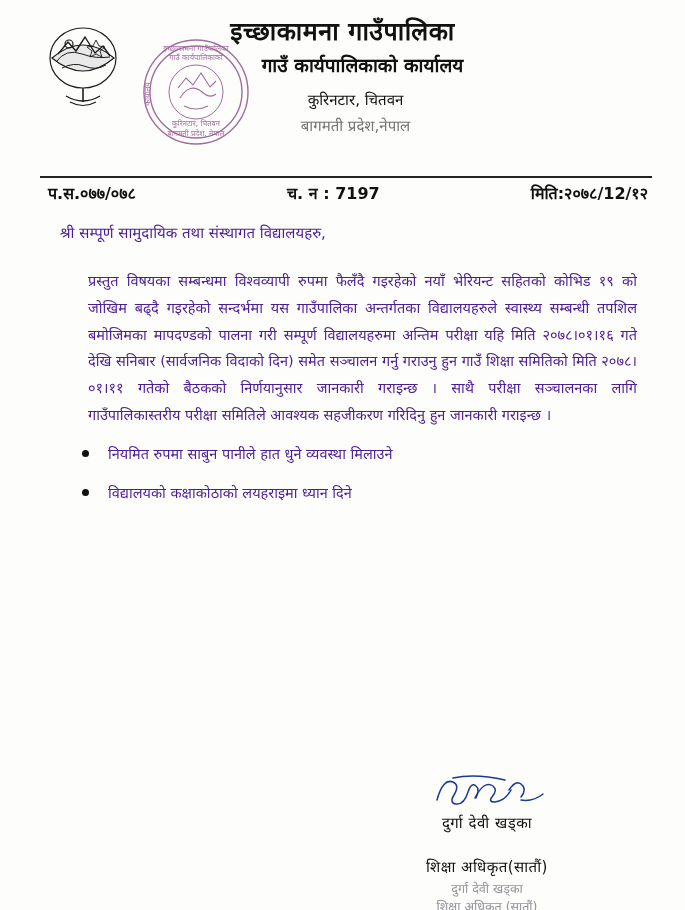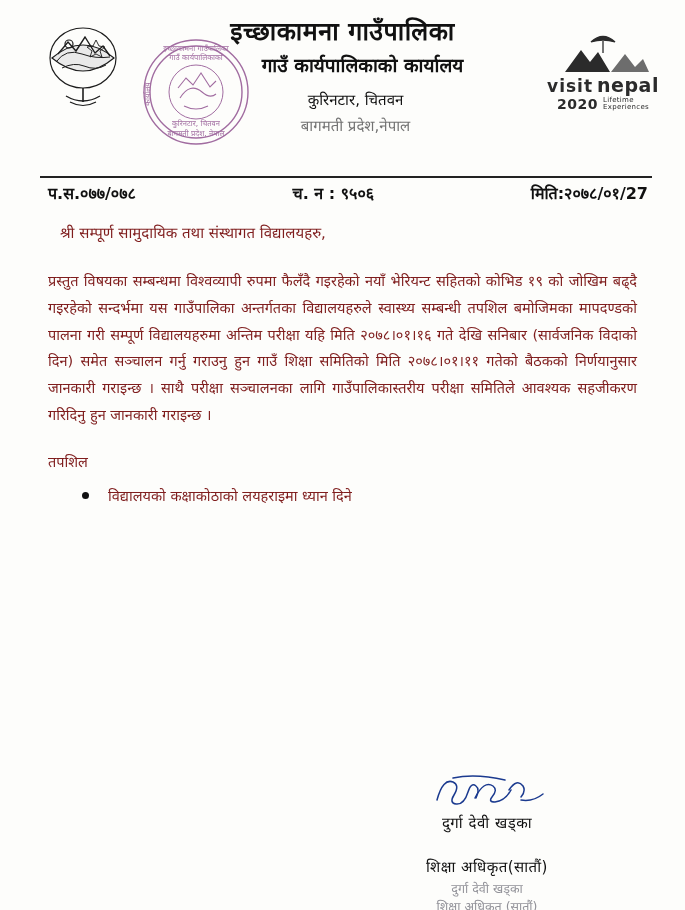--- a/index.html
+++ b/index.html
@@ -156,21 +156,21 @@
 
   
   .body-wrap {
     position: absolute;
     left: 0;
     top: 222px;
     width: 685px;
     padding: 0 48px 0 48px;
     box-sizing: border-box;
     font-family: "DejaVu Sans", sans-serif;
-    color: #7f1d1d;
+    color: #4c1d95;
   }
 
   .to-line {
     font-size: 15px;
     margin-left: 12px;
   }
   .to-line2 {
     font-size: 15px;
     margin-left: 12px;
     margin-top: 18px;
@@ -184,20 +184,21 @@
     text-decoration: underline;
     text-underline-offset: 4px;
   }
 
   .para {
     margin-top: 26px;
     font-size: 14.5px;
     line-height: 1.85;
     text-align: justify;
     text-justify: inter-word;
+    margin-left: 40px;
   }
 
   .tapasil {
     margin-top: 22px;
     font-size: 14.5px;
   }
 
   .bullets {
     margin: 14px 0 0 0;
     padding-left: 34px;
@@ -299,62 +300,39 @@
       </svg>
     </div>
 
     <div class="org-block">
       <div class="org-name">इच्छाकामना गाउँपालिका</div>
       <div class="org-sub">गाउँ कार्यपालिकाको कार्यालय</div>
       <div class="org-addr1">कुरिनटार, चितवन</div>
       <div class="org-addr2">बागमती प्रदेश,नेपाल</div>
     </div>
 
-    <div class="visit-nepal">
-      <div class="vn-mark">
-        <svg viewBox="0 0 104 50" width="104" height="50">
-          <g stroke="#2b2b2b" fill="none" stroke-width="1.3">
-            <path d="M40 16 q12 -11 24 0 q-12 -4 -24 0 z" fill="#2b2b2b"></path>
-            <path d="M52 15 l0 12"></path>
-            <path d="M14 46 l16 -22 l9 12 l8 -10 l12 20 z" fill="#2b2b2b" stroke="none"></path>
-            <path d="M60 46 l14 -18 l10 13 l8 -8 l6 13 z" fill="#6d6d6d" stroke="none"></path>
-          </g>
-        </svg>
-      </div>
-      <div class="vn-row">
-        <span class="vn-visit">visit</span>
-        <span class="vn-nepal">nepal</span>
-      </div>
-      <div class="vn-row">
-        <span class="vn-year">2020</span>
-        <span class="vn-tag">
-          <span>Lifetime</span><br>
-          <span>Experiences</span>
-        </span>
-      </div>
-    </div>
   </div>
 
   <div class="rule"></div>
 
   <div class="refline">
     <span>प.स.०७७/०७८</span>
-    <span>च. न : ९५०६</span>
-    <span>मिति:२०७८/०१/27</span>
+    <span>च. न : 7197</span>
+    <span>मिति:२०७८/12/१२</span>
   </div>
 
   <div class="body-wrap">
     <div class="to-line">श्री सम्पूर्ण सामुदायिक तथा संस्थागत  विद्यालयहरु,</div>
 
 
     <div class="para">प्रस्तुत विषयका सम्बन्धमा विश्वव्यापी रुपमा फैलँदै गइरहेको नयाँ भेरियन्ट सहितको कोभिड १९ को जोखिम बढ्दै गइरहेको सन्दर्भमा  यस गाउँपालिका अन्तर्गतका विद्यालयहरुले स्वास्थ्य सम्बन्धी तपशिल बमोजिमका मापदण्डको पालना गरी सम्पूर्ण विद्यालयहरुमा अन्तिम परीक्षा यहि मिति २०७८।०१।१६ गते देखि सनिबार (सार्वजनिक विदाको दिन) समेत सञ्चालन गर्नु गराउनु हुन गाउँ शिक्षा समितिको मिति २०७८।०१।११ गतेको बैठकको निर्णयानुसार जानकारी गराइन्छ । साथै परीक्षा सञ्चालनका लागि गाउँपालिकास्तरीय परीक्षा समितिले आवश्यक सहजीकरण गरिदिनु हुन जानकारी गराइन्छ ।</div>
 
-    <div class="tapasil">तपशिल</div>
 
     <ul class="bullets">
+      <li>नियमित रुपमा साबुन पानीले हात धुने व्यवस्था मिलाउने</li>
       <li>विद्यालयको कक्षाकोठाको लयहराइमा ध्यान दिने</li>
     </ul>
   </div>
 
   <div class="sig-block">
     <div class="sig-scribble">
       <svg viewBox="0 0 160 40" width="160" height="40" style="margin-left:12px;">
         <g fill="none" stroke="#1b3a8f" stroke-width="1.5" stroke-linecap="round">
           <path d="M24 30 q6 -22 16 -18 q7 3 1 13 q-5 8 2 9 q8 1 12 -12 q3 -10 8 -6 q4 3 0 12"></path>
           <path d="M62 28 q9 -18 18 -12 q5 4 -1 11 q-4 5 3 5 q10 -1 16 -12"></path>

